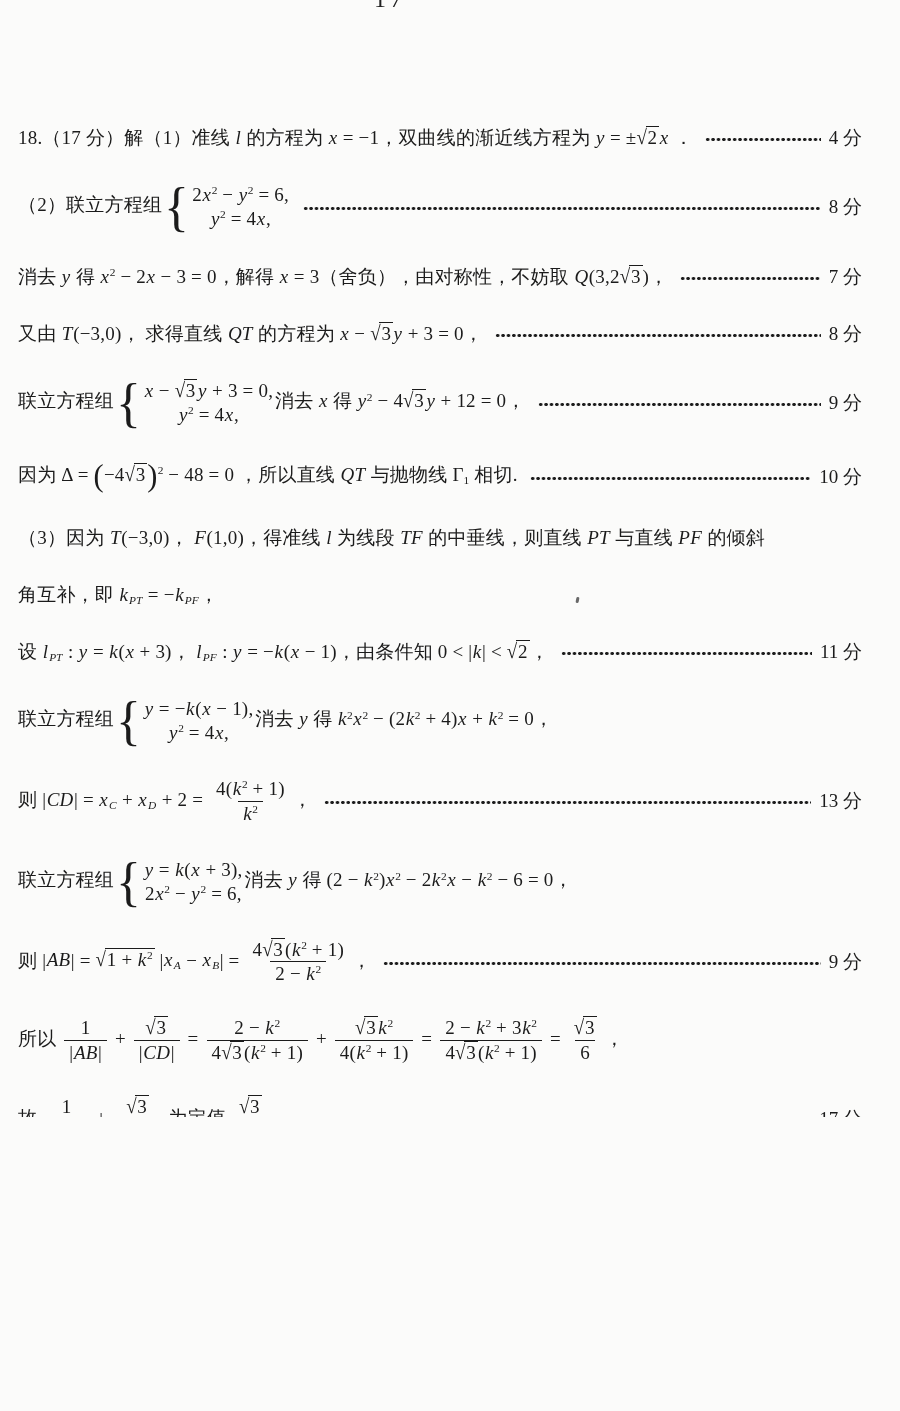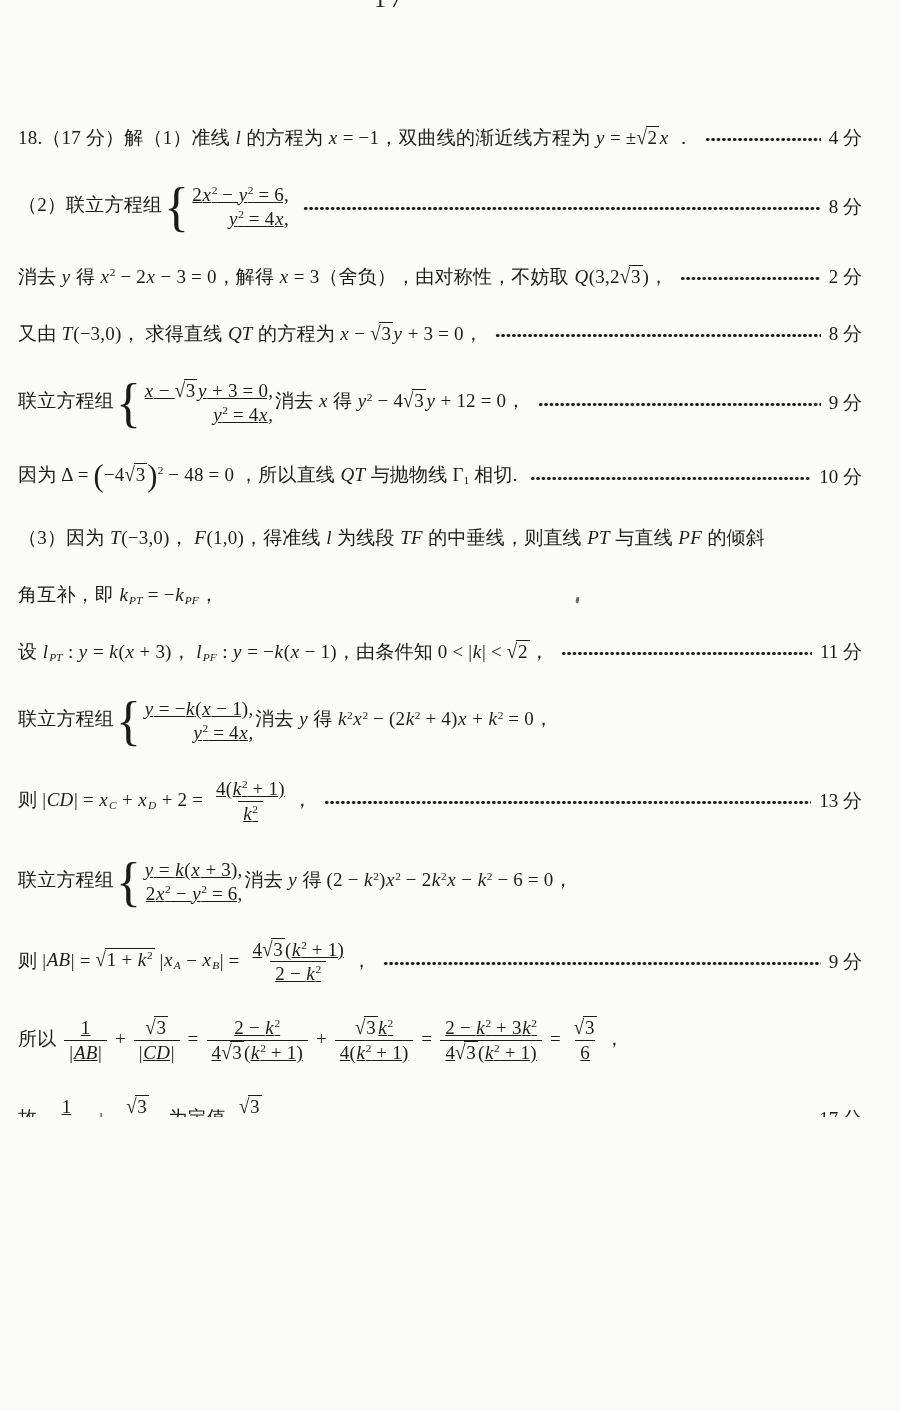--- a/index.html
+++ b/index.html
@@ -25,30 +25,30 @@
   .line{display:flex;align-items:center;min-height:27px;}
   .math{white-space:nowrap;letter-spacing:0.2px;}
   .vi{font-style:italic;padding:0 0.5px;}
   .sup{font-size:0.6em;vertical-align:0.58em;letter-spacing:0;}
   .sub{font-size:0.6em;vertical-align:-0.28em;letter-spacing:0;}
   .sqrt{white-space:nowrap;}
   .rad{display:inline-block;transform:scaleY(1.08);margin-right:-1.5px;}
   .radi{display:inline-block;border-top:1.5px solid currentColor;padding:0 2px;line-height:1.2;}
   .frac{
     display:inline-flex;flex-direction:column;align-items:center;
-    vertical-align:middle;margin:0 3px;line-height:1.25;text-align:left;text-decoration:underline;
+    vertical-align:middle;margin:0 3px;line-height:1.25;text-align:left;
   }
   .fnum{padding:0 5px;}
   .fden{border-top:1.5px solid currentColor;padding:0 5px;}
   .cases{display:inline-flex;align-items:center;vertical-align:middle;margin:0 2px;}
   .brace{
     font-size:52px;line-height:1;transform:scaleY(1.04);
     margin-right:3px;font-weight:400;
   }
-  .crows{display:inline-flex;flex-direction:column;align-items:flex-end;text-decoration:underline;}
+  .crows{display:inline-flex;flex-direction:column;align-items:center;}
   .crow{white-space:nowrap;line-height:1.25;}
   .bigp{font-size:1.6em;font-weight:300;display:inline-block;vertical-align:-0.18em;transform:scaleY(1.03);}
   .dots{
     flex:1 1 auto;align-self:center;height:5px;min-width:40px;
     margin:3px 8px 0 12px;
     background-image:radial-gradient(circle,#1c1c1c 1.55px,transparent 1.8px);
     background-size:5.4px 5px;background-repeat:repeat-x;background-position:left center;
   }
   .score{white-space:nowrap;}
   .speck{position:absolute;background:#444;}
@@ -77,21 +77,21 @@
               <span class="crow">2<span class="vi">x</span><span class="sup">2</span> − <span class="vi">y</span><span class="sup">2</span> = 6,</span>
               <span class="crow"><span class="vi">y</span><span class="sup">2</span> = 4<span class="vi">x</span>,</span>
             </span>
           </span></span>
     <span class="dots"></span>
     <span class="score">8 分</span>
   </div>
       <div class="line">
     <span class="math">消去 <span class="vi">y</span> 得 <span class="vi">x</span><span class="sup">2</span> − 2<span class="vi">x</span> − 3 = 0，解得 <span class="vi">x</span> = 3（舍负），由对称性，不妨取 <span class="vi">Q</span>(3,2<span class="sqrt"><span class="rad">√</span><span class="radi">3</span></span>)，</span>
     <span class="dots"></span>
-    <span class="score">2 分</span>
+    <span class="score">7 分</span>
   </div>
       <div class="line">
     <span class="math">又由 <span class="vi">T</span>(−3,0)， 求得直线 <span class="vi">QT</span> 的方程为 <span class="vi">x</span> − <span class="sqrt"><span class="rad">√</span><span class="radi">3</span></span><span class="vi">y</span> + 3 = 0，</span>
     <span class="dots"></span>
     <span class="score">8 分</span>
   </div>
       <div class="line">
     <span class="math">联立方程组<span class="cases">
             <span class="brace">{</span>
             <span class="crows">

